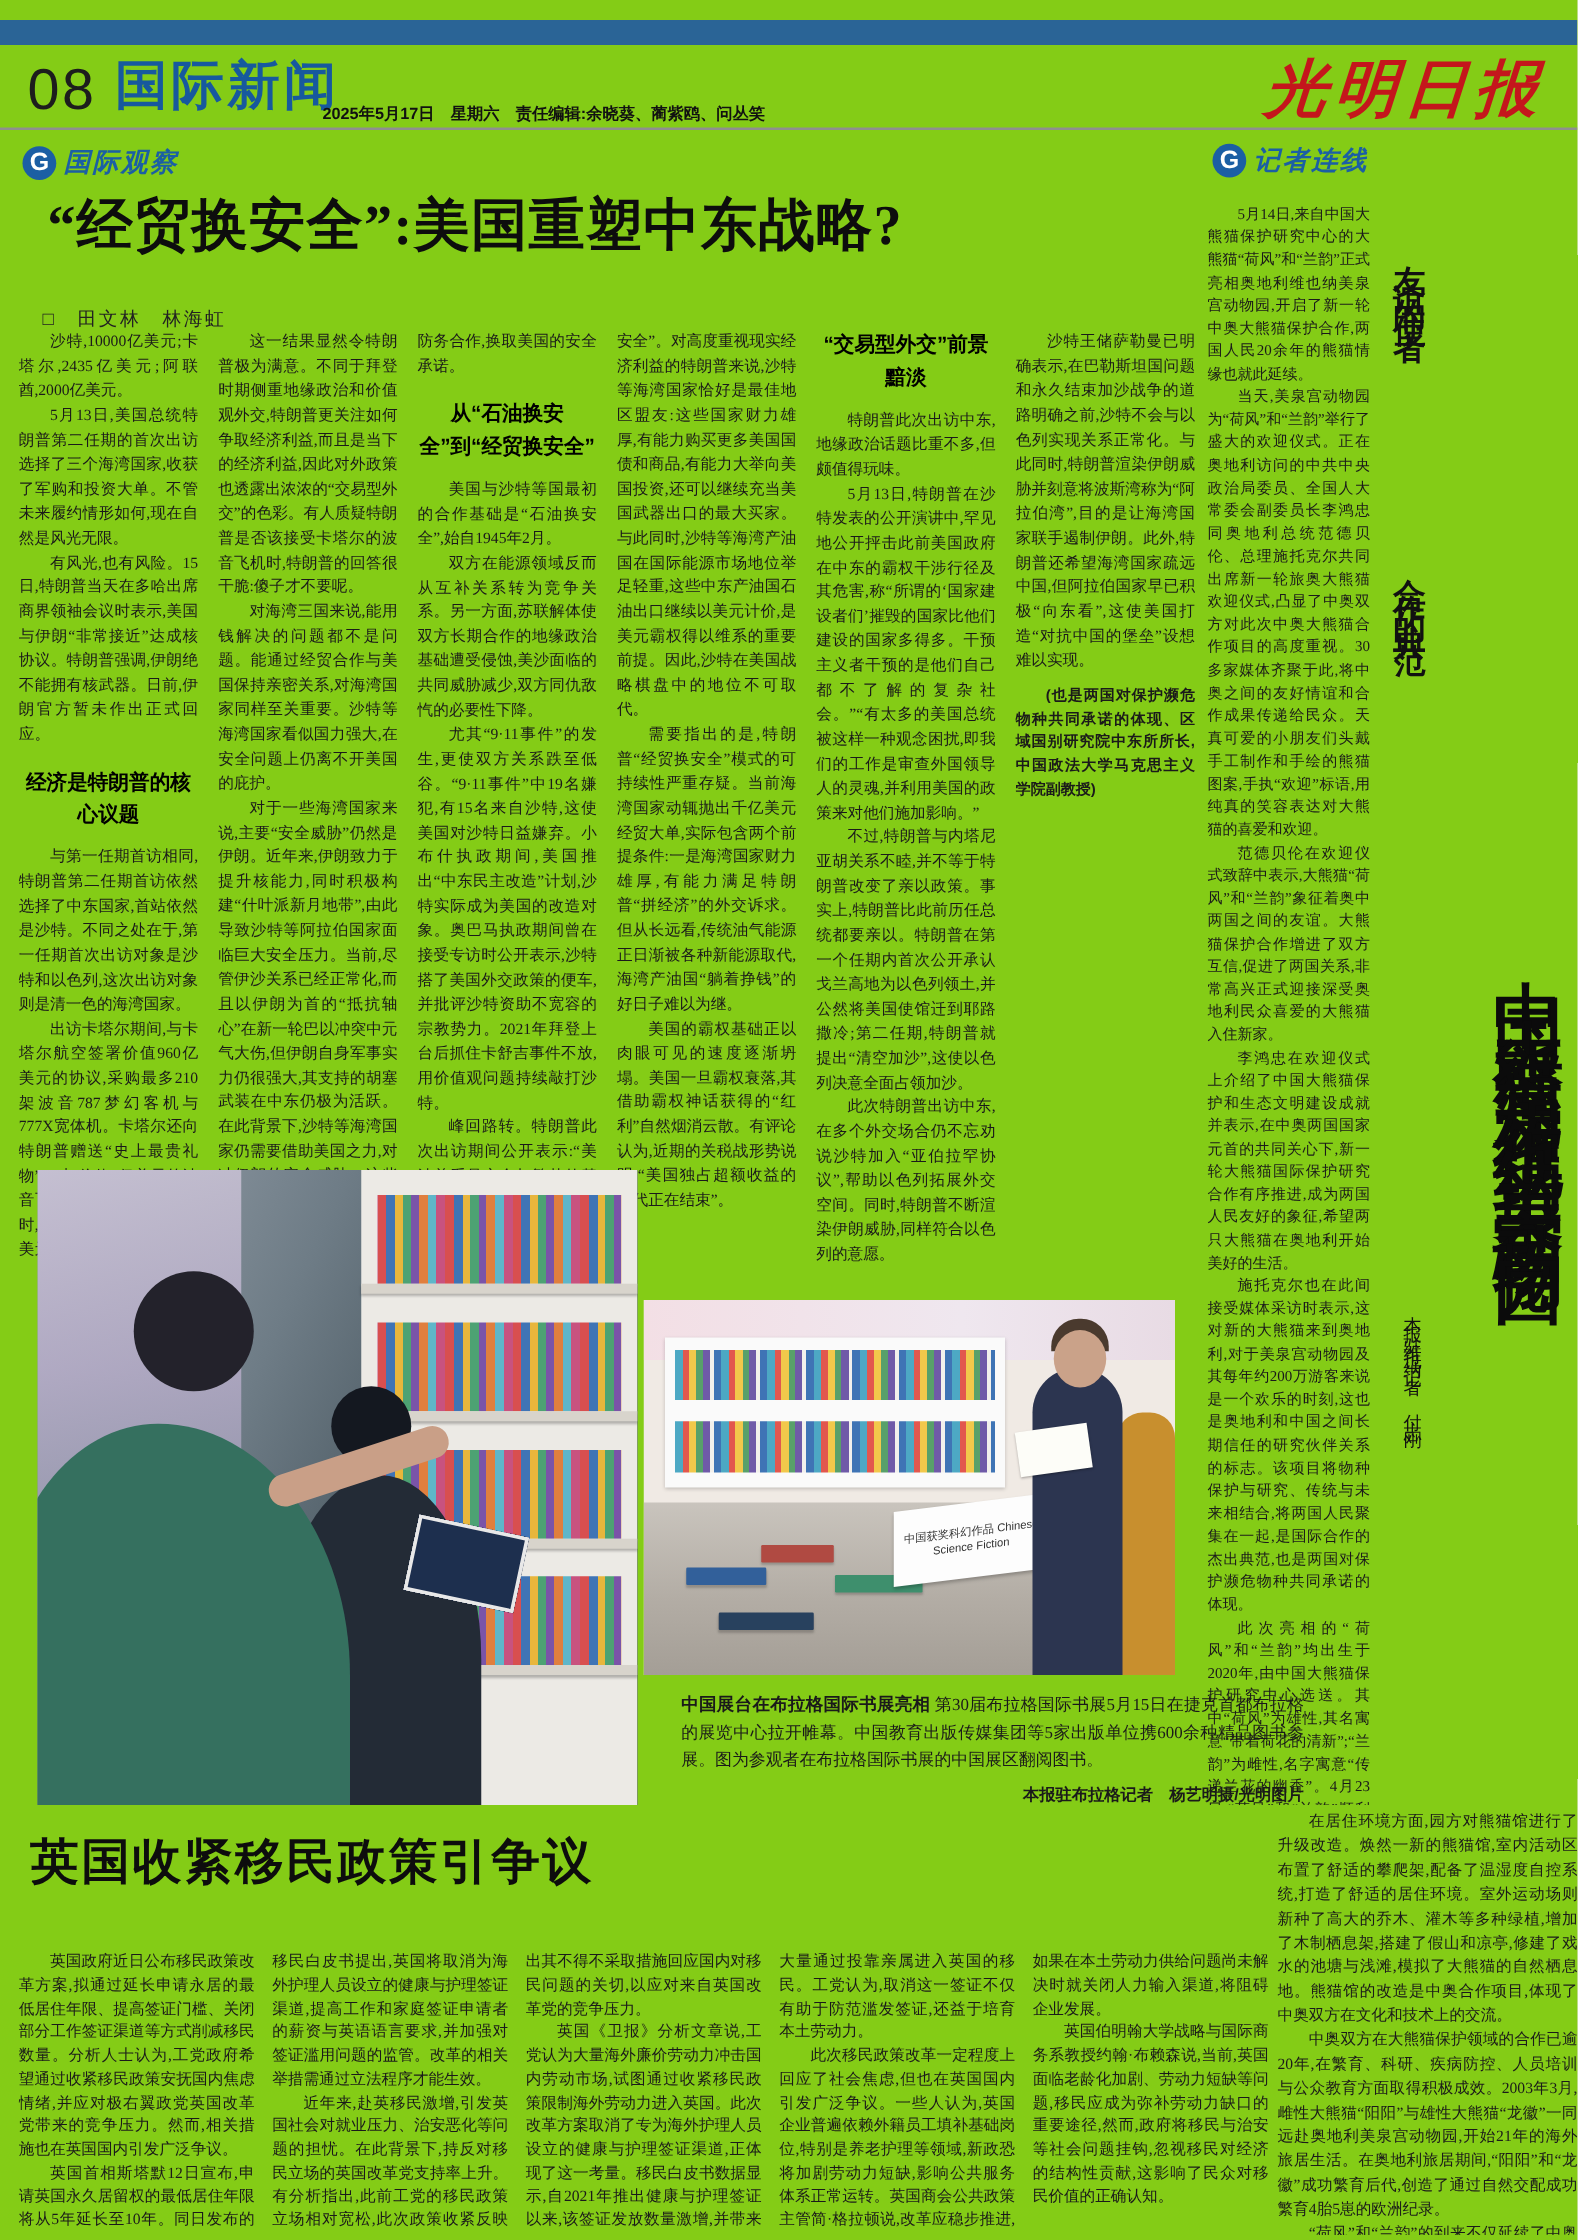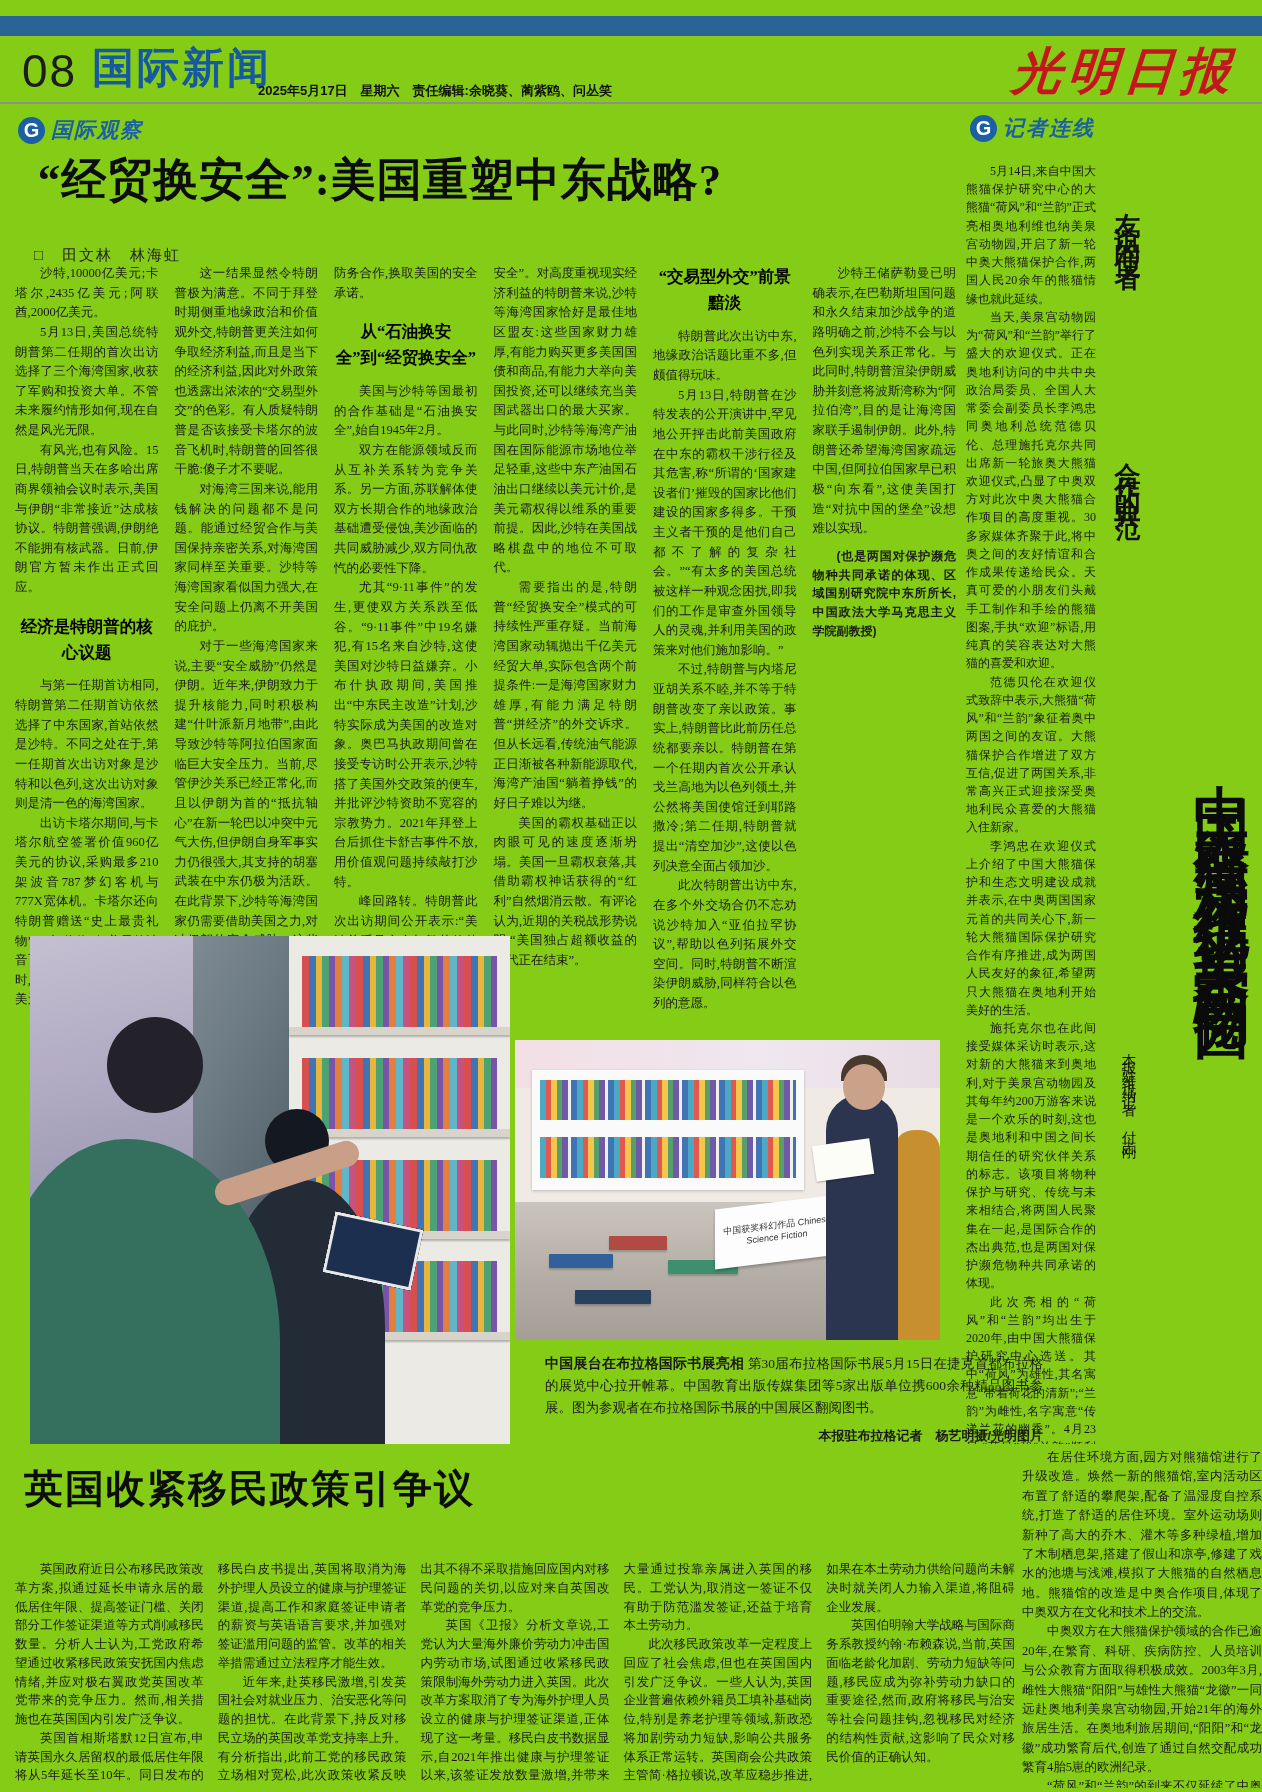--- a/index.html
+++ b/index.html
@@ -28,21 +28,21 @@
             font-size:21px;font-weight:900;color:#1b5fa4;letter-spacing:2px;font-style:italic;}
 
   
   .obs-headline{left:15px;top:150px;width:730px;text-align:center;font-size:45px;
             font-weight:900;color:#0d0d0d;letter-spacing:1px;line-height:1.35;}
   .obs-byline{left:34px;top:246px;font-size:15px;color:#222;letter-spacing:2px;}
   .colwrap{column-fill:auto;overflow:hidden;text-align:justify;}
   .obs-body{left:15px;top:264px;width:941px;height:760px;column-count:6;column-gap:16px;
             font-size:12.5px;line-height:1.57;}
   .para{margin:0;text-indent:2em;}
-  .subhead{font-family:Liberation Serif, serif;font-size:16.5px;
+  .subhead{font-family:Liberation Sans, sans-serif;font-size:16.5px;
             font-weight:900;text-align:center;margin:16px 0 11px;break-inside:avoid;color:#000;}
   .end-note{margin:8px 0 0;font-family:"Liberation Sans","DejaVu Sans",sans-serif;
             font-weight:700;font-size:12px;text-indent:2em;}
 
   
   .photo{overflow:hidden;}
   .photo-left{left:30px;top:936px;width:480px;height:508px;
       background:linear-gradient(115deg,#9aa3ad 0%,#6e7c86 35%,#3c4a52 70%,#23303a 100%);}
   .pl-backwall{position:absolute;left:0;top:0;width:34%;height:70%;
       background:linear-gradient(180deg,#cfc6da 0%,#b9aecb 45%,#8f93a8 100%);opacity:.8;}

